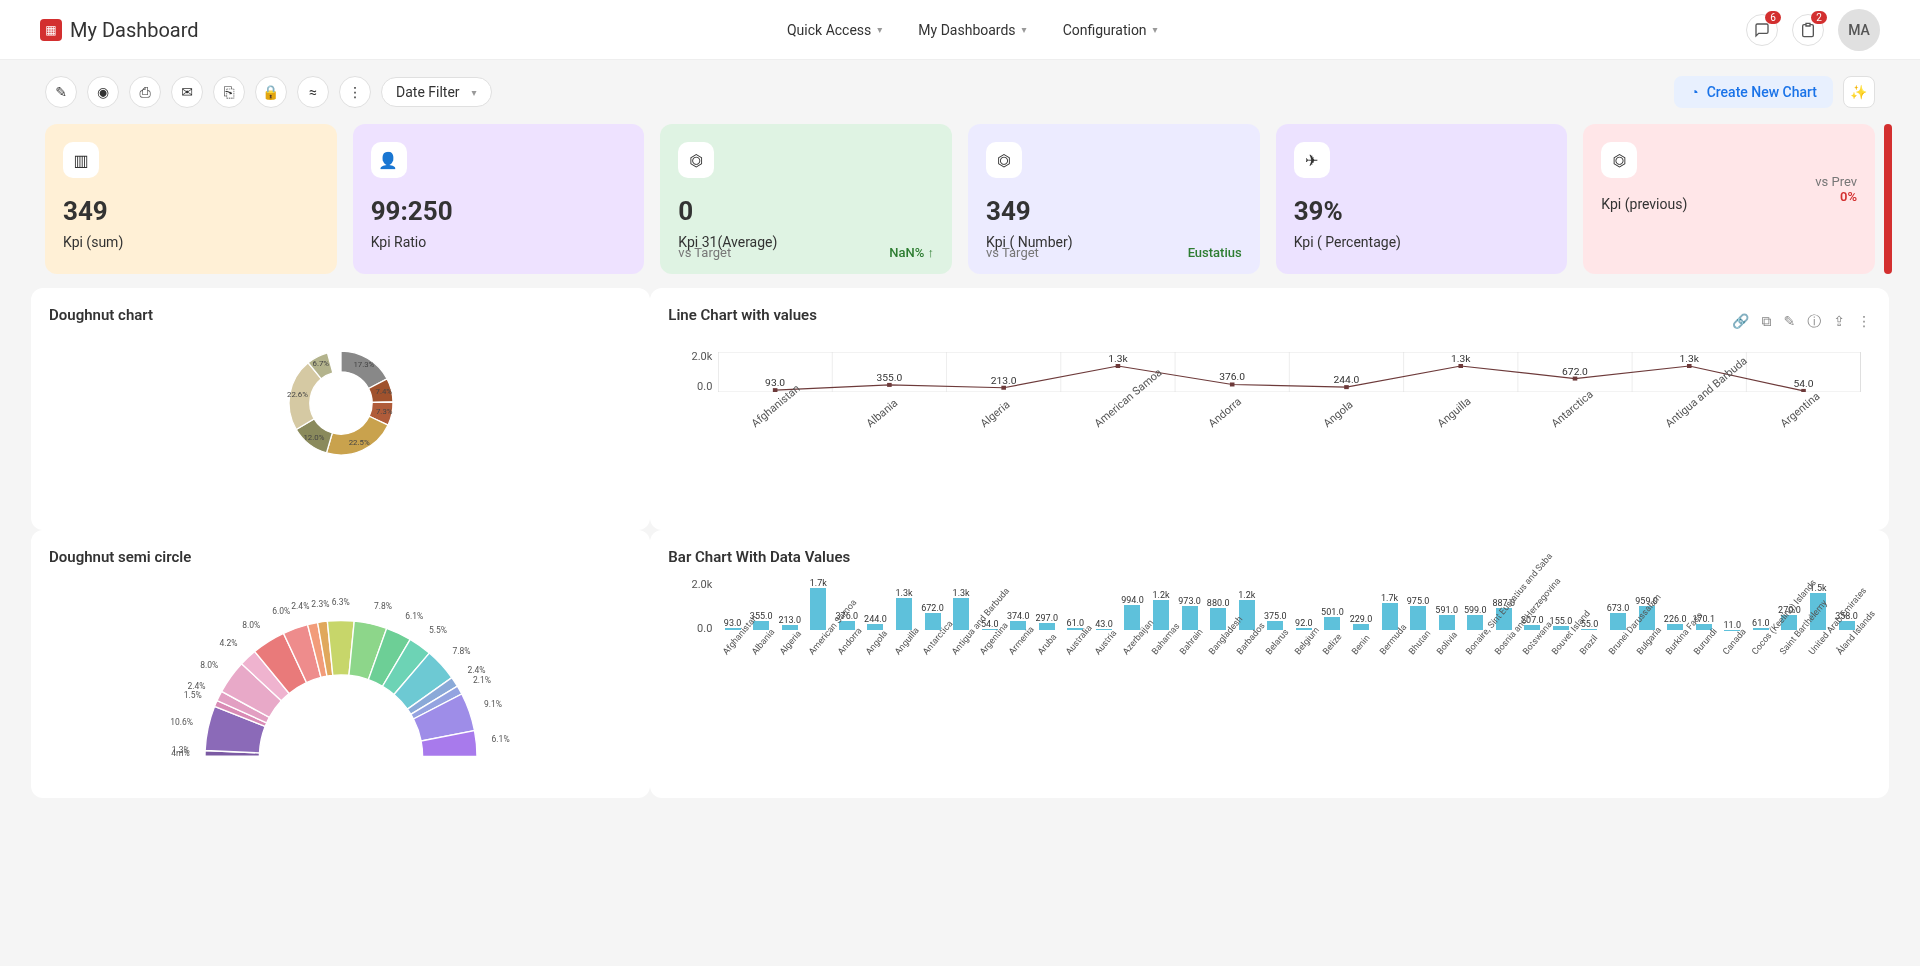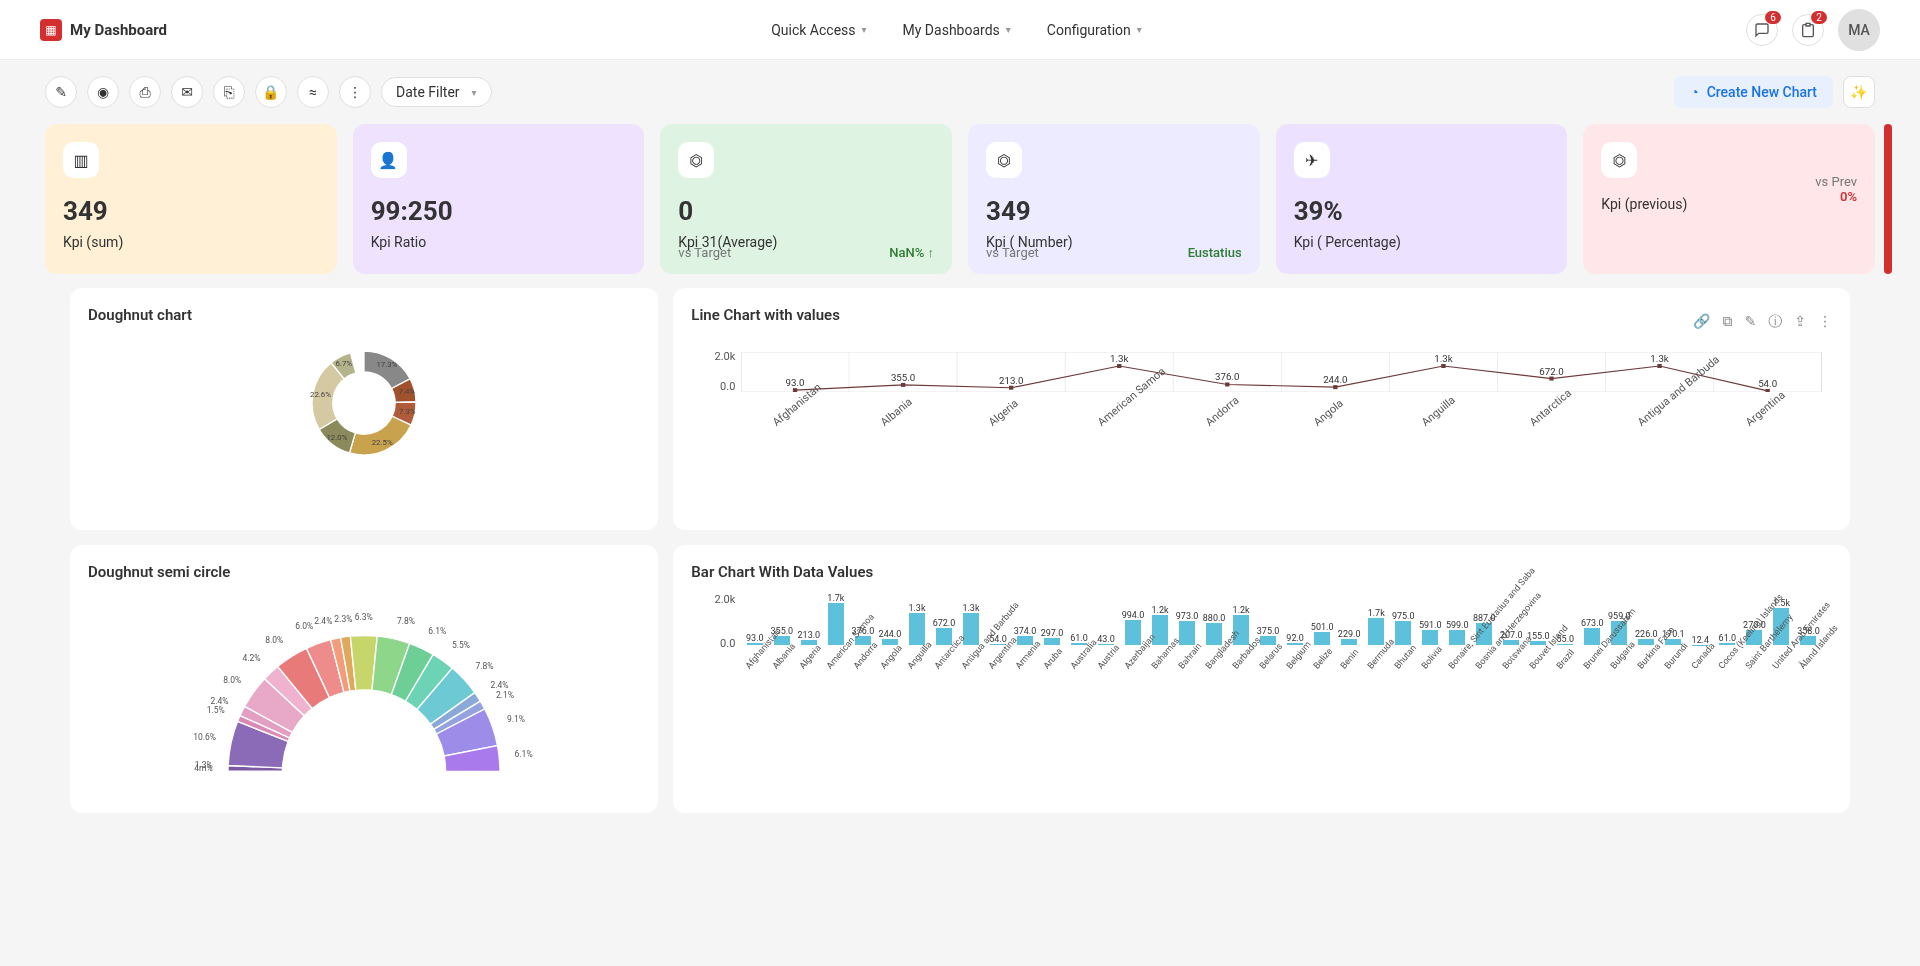--- a/index.html
+++ b/index.html
@@ -2,21 +2,21 @@
 <html><head>
 <meta charset="utf-8">
 <style>
 * { box-sizing: border-box; margin: 0; padding: 0; }
 body { font-family: -apple-system, BlinkMacSystemFont, "Segoe UI", Roboto, sans-serif; background: #f5f5f5; color: #333; font-size: 14px; }
 
 
 .topnav { background: #fff; height: 60px; display: flex; align-items: center; padding: 0 40px; border-bottom: 1px solid #eee; }
 .brand { display: flex; align-items: center; gap: 8px; }
 .brand-icon { width: 22px; height: 22px; background: #d32f2f; border-radius: 4px; display: flex; align-items: center; justify-content: center; color: #fff; font-size: 12px; }
-.brand-text { font-weight: 700; font-size: 15px; }
+.brand-text { font-weight: 400; font-size: 20px; }
 .centernav { margin: 8px auto; display: flex; gap: 36px; }
 .nav-item { display: flex; align-items: center; gap: 6px; cursor: pointer; color: #333; }
 .rightnav { display: flex; align-items: center; gap: 14px; }
 .icon-badge { position: relative; width: 32px; height: 32px; border: 1px solid #e0e0e0; border-radius: 50%; display: flex; align-items: center; justify-content: center; cursor: pointer; }
 .badge { position: absolute; top: -4px; right: -4px; background: #d32f2f; color: #fff; font-size: 10px; border-radius: 8px; padding: 1px 5px; }
 .avatar { width: 42px; height: 42px; border-radius: 50%; background: #e0e0e0; display: flex; align-items: center; justify-content: center; font-weight: 500; color: #555; }
 
 
 .toolbar { display: flex; align-items: center; padding: 16px 45px; gap: 10px; }
 .toolbtn { width: 32px; height: 32px; border-radius: 50%; border: 1px solid #e0e0e0; background: #fff; display: flex; align-items: center; justify-content: center; cursor: pointer; font-size: 14px; }
@@ -30,21 +30,21 @@
 .kpi-card { flex: 1; border-radius: 12px; padding: 18px; min-height: 150px; position: relative; }
 .kpi-icon { width: 36px; height: 36px; background: #fff; border-radius: 10px; display: flex; align-items: center; justify-content: center; font-size: 16px; margin-bottom: 18px; }
 .kpi-value { font-size: 26px; font-weight: 700; margin-bottom: 8px; }
 .kpi-label { font-size: 14px; color: #333; }
 .kpi-footer { position: absolute; bottom: 14px; left: 18px; right: 18px; display: flex; justify-content: space-between; font-size: 13px; }
 .kpi-sub { color: #777; }
 .kpi-metric { color: #2e7d32; font-weight: 500; }
 .side-scroll { position: absolute; right: 28px; top: 0; bottom: 14px; width: 8px; background: #d32f2f; border-radius: 4px; }
 
 
-.grid { display: grid; grid-template-columns: 1fr 2fr; gap: 15px; padding: 0 70px 20px; }
+.grid { display: grid; grid-template-columns: 1fr 2fr; padding: 0 31px 20px; }
 .panel { background: #fff; border-radius: 12px; padding: 18px; }
 .panel-title { font-weight: 600; font-size: 15px; margin-bottom: 14px; }
 .panel-head { display: flex; justify-content: space-between; align-items: center; margin-bottom: 14px; }
 .panel-actions { display: flex; gap: 12px; color: #888; }
 .panel-actions span { cursor: pointer; }
 
 .chev { font-size: 10px; color: #999; }
 
 
 .doughnut-wrap { display: flex; align-items: flex-start; justify-content: center; height: 160px; position: relative; }
@@ -484,21 +484,21 @@
           </div>
           <div class="bar-col">
             <div class="val">226.0</div>
             <div class="bar" style="height:5.65px"></div>
           </div>
           <div class="bar-col">
             <div class="val">170.1</div>
             <div class="bar" style="height:6.425px"></div>
           </div>
           <div class="bar-col">
-            <div class="val">12.4</div>
+            <div class="val">11.0</div>
             <div class="bar" style="height:0.27499999999999997px"></div>
           </div>
           <div class="bar-col">
             <div class="val">61.0</div>
             <div class="bar" style="height:1.525px"></div>
           </div>
           <div class="bar-col">
             <div class="val">270.0</div>
             <div class="bar" style="height:14.75px"></div>
           </div>

